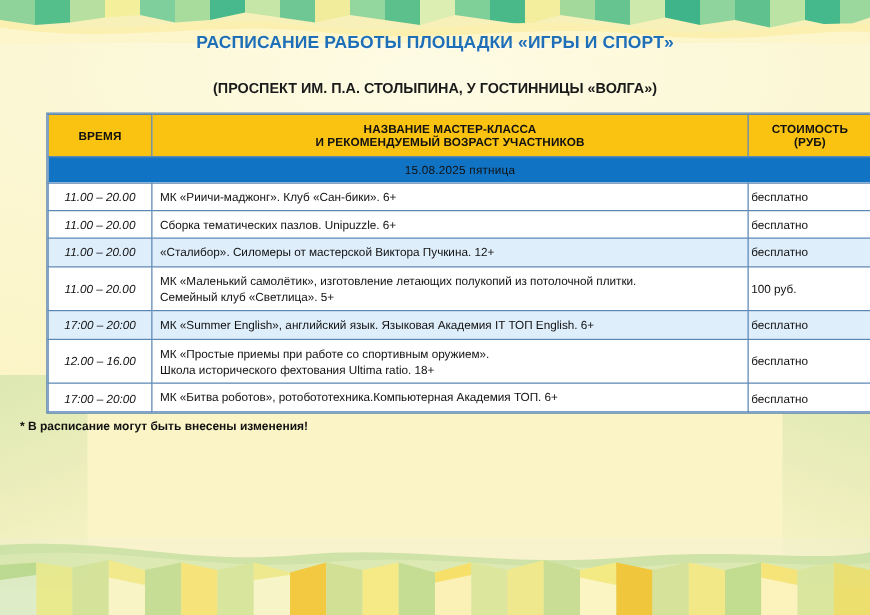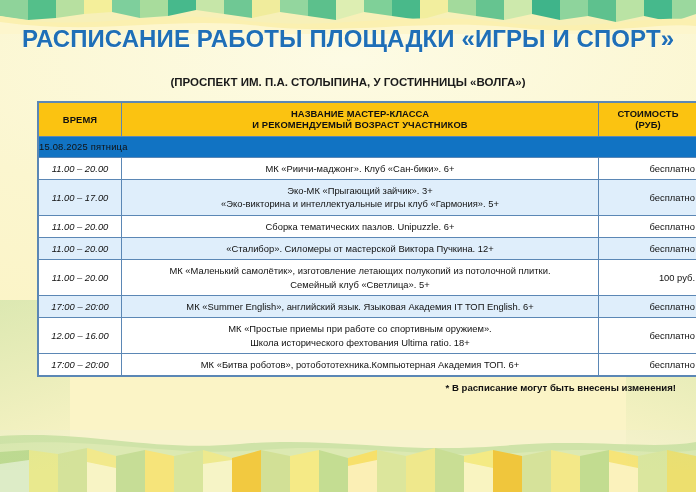--- a/index.html
+++ b/index.html
@@ -19,21 +19,21 @@
   .page-bg{
     position:absolute;inset:0;z-index:0;
     background:
       radial-gradient(120% 60% at 50% 12%, #fdfbe4 0%, #fbf6cf 55%, #fbf4c6 100%);
   }
 
   
   .titlewrap{position:relative;z-index:3;padding-top:26px;text-align:center;}
   .main-title{
     color:#1f6fb7;
-    font-size:24px;
+    font-size:14px;
     font-weight:bold;
     letter-spacing:.1px;
     line-height:1.1;
     text-shadow:0 1px 0 rgba(255,255,255,.6);
     white-space:nowrap;
   }
   .sub-title{
     color:#1a1a1a;
     font-size:11.5px;
     font-weight:bold;
@@ -68,55 +68,56 @@
     font-size:10.6px;
     letter-spacing:.1px;
   }
   th.hd-time{width:78px;}
   th.hd-cost{width:94px;}
 
   
   td.date-band{
     background:#1173c3;
     color:#ffffff;
+    text-align:center;
     font-size:11px;
     padding:4px 0 5px 0;
     letter-spacing:.2px;
     border-color:#1173c3;
   }
 
   
   td.c-time{
     width:78px;
     text-align:center;
     font-size:9.6px;
     white-space:nowrap;
     padding:3px 1px;
     font-style:italic;
   }
   td.c-name{
     padding:4px 6px;
     line-height:1.42;
-    text-align:center;
+    text-align:left;
   }
   td.c-cost{
     width:94px;
-    text-align:right;
+    text-align:left;
     font-size:9.6px;
     white-space:nowrap;
     padding:3px 2px;
   }
   tr.alt td{background:#dfeefb;}
   tr.norm td{background:#ffffff;}
 
   
   .note{
     position:relative;z-index:4;
     width:660px;margin:6px auto 0 auto;
-    text-align:right;
+    text-align:left;
     font-size:9.6px;
     font-weight:bold;
     color:#111;
     padding-right:4px;
   }
 </style>
 </head>
 <body>
 
 <div class="page-bg"></div>
@@ -227,28 +228,20 @@
       </tr>
     </thead>
     <tbody id="rows-body">
         <tr class="norm">
           <td class="c-time">11.00 – 20.00</td>
           <td class="c-name">
             <div>МК «Риичи-маджонг». Клуб «Сан-бики». 6+</div>
           </td>
           <td class="c-cost">бесплатно</td>
         </tr>
-        <tr class="alt">
-          <td class="c-time">11.00 – 17.00</td>
-          <td class="c-name">
-            <div>Эко-МК «Прыгающий зайчик». 3+</div>
-            <div>«Эко-викторина и интеллектуальные игры клуб «Гармония». 5+</div>
-          </td>
-          <td class="c-cost">бесплатно</td>
-        </tr>
         <tr class="norm">
           <td class="c-time">11.00 – 20.00</td>
           <td class="c-name">
             <div>Сборка тематических пазлов. Unipuzzle. 6+</div>
           </td>
           <td class="c-cost">бесплатно</td>
         </tr>
         <tr class="alt">
           <td class="c-time">11.00 – 20.00</td>
           <td class="c-name">

